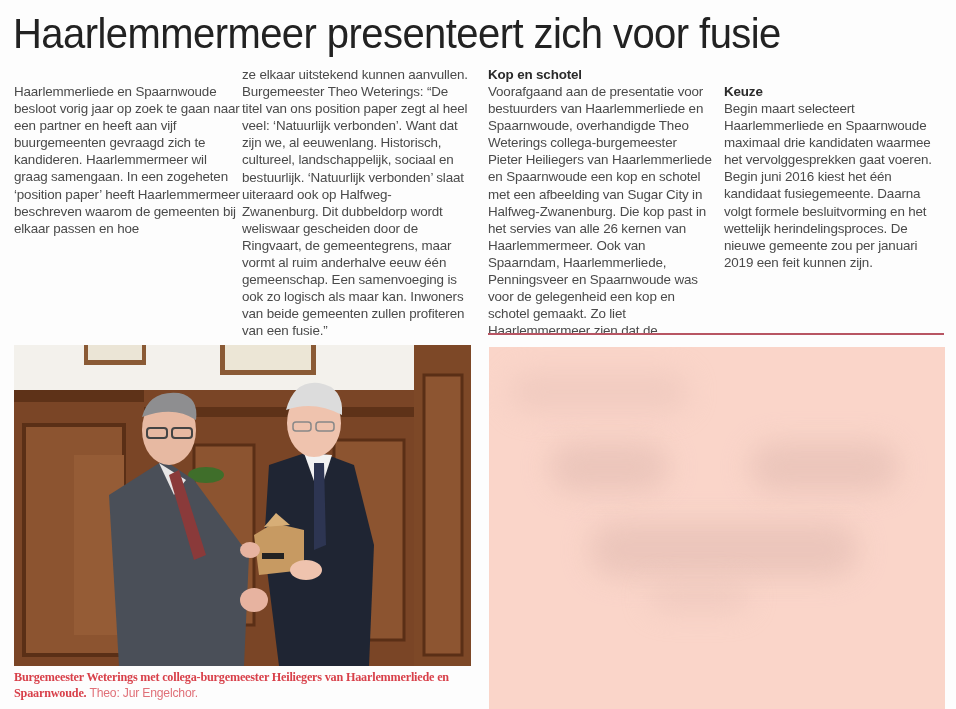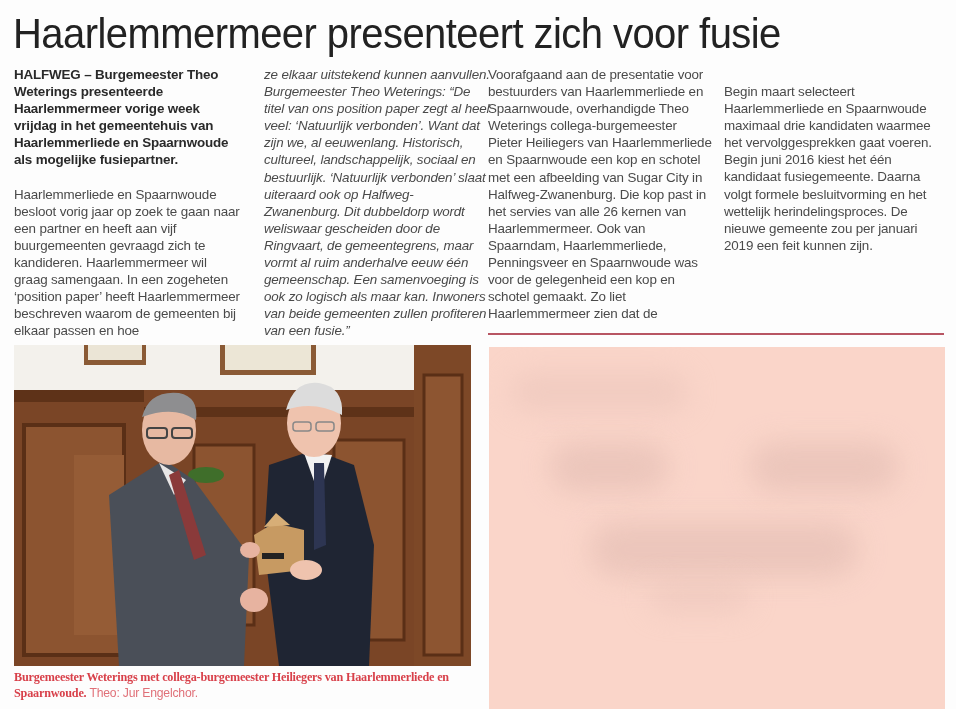--- a/index.html
+++ b/index.html
@@ -21,21 +21,21 @@
   .col {
     position: absolute; top: 66px; width: 226px;
     font-size: 13.4px; line-height: 17.1px; color: #4a4a4a;
     letter-spacing: -0.15px;
   }
   .col p { margin: 0; }
   .col .lead { font-weight: bold; color: #2a2a2a; }
   .col .gap { height: 17px; }
   .col h3 { margin: 0; font-size: 13.4px; line-height: 17px; font-weight: bold; color: #2a2a2a; }
   #col1 { left: 14px; }
-  #col2 { left: 264px; font-style: italic; }
+  #col2 { left: 242px; }
   #col3 { left: 488px; }
   #col4 { left: 724px; }
 
   .rule {
     position: absolute; left: 488px; top: 333px; width: 456px; height: 2px;
     background: #b85563;
   }
   .photo {
     position: absolute; left: 14px; top: 345px; width: 457px; height: 321px;
     overflow: hidden; background: #6b3f22;
@@ -53,35 +53,36 @@
     overflow: hidden;
   }
   .blur { position: absolute; border-radius: 40px; background: #e8c2b8; filter: blur(14px); opacity: 0.8; }
 </style>
 </head>
 <body>
 
 <h1 class="headline">Haarlemmermeer presenteert zich voor fusie</h1>
 
 <div class="col" id="col1">
-  <p class="lead">HALFWEG – Burgemeester Theo Weterings presenteerde Haarlemmermeer vorige week vrijdag in het gemeentehuis van Haarlemmerliede en Spaarnwoude als mogelijke fusiepartner.</p>
   <div class="gap"></div>
   <p>Haarlemmerliede en Spaarnwoude besloot vorig jaar op zoek te gaan naar een partner en heeft aan vijf buurgemeenten gevraagd zich te kandideren. Haarlemmermeer wil graag samengaan. In een zogeheten ‘position paper’ heeft Haarlemmermeer beschreven waarom de gemeenten bij elkaar passen en hoe</p>
 </div>
 
 <div class="col" id="col2">
   <p>ze elkaar uitstekend kunnen aanvullen. Burgemeester Theo Weterings: “De titel van ons position paper zegt al heel veel: ‘Natuurlijk verbonden’. Want dat zijn we, al eeuwenlang. Historisch, cultureel, landschappelijk, sociaal en bestuurlijk. ‘Natuurlijk verbonden’ slaat uiteraard ook op Halfweg-Zwanenburg. Dit dubbeldorp wordt weliswaar gescheiden door de Ringvaart, de gemeentegrens, maar vormt al ruim anderhalve eeuw één gemeenschap. Een samenvoeging is ook zo logisch als maar kan. Inwoners van beide gemeenten zullen profiteren van een fusie.”</p>
 </div>
 
 <div class="col" id="col3">
+  <h3>Kop en schotel</h3>
   <p>Voorafgaand aan de presentatie voor bestuurders van Haarlemmerliede en Spaarnwoude, overhandigde Theo Weterings collega-burgemeester Pieter Heiliegers van Haarlemmerliede en Spaarnwoude een kop en schotel met een afbeelding van Sugar City in Halfweg-Zwanenburg. Die kop past in het servies van alle 26 kernen van Haarlemmermeer. Ook van Spaarndam, Haarlemmerliede, Penningsveer en Spaarnwoude was voor de gelegenheid een kop en schotel gemaakt. Zo liet Haarlemmermeer zien dat de</p>
 </div>
 
 <div class="col" id="col4">
   <div class="gap"></div>
+  <h3>Keuze</h3>
   <p>Begin maart selecteert Haarlemmerliede en Spaarnwoude maximaal drie kandidaten waarmee het vervolggesprekken gaat voeren. Begin juni 2016 kiest het één kandidaat fusiegemeente. Daarna volgt formele besluitvorming en het wettelijk herindelingsproces. De nieuwe gemeente zou per januari 2019 een feit kunnen zijn.</p>
 </div>
 
 <div class="rule"></div>
 
 <div class="photo" title="Two men in suits shaking hands, one holding a small cardboard box, in a wood-panelled room">
   <svg width="457" height="321" viewBox="0 0 457 321" xmlns="http://www.w3.org/2000/svg">
 
     <rect x="0" y="0" width="457" height="70" fill="#f3f1ec"></rect>
 

